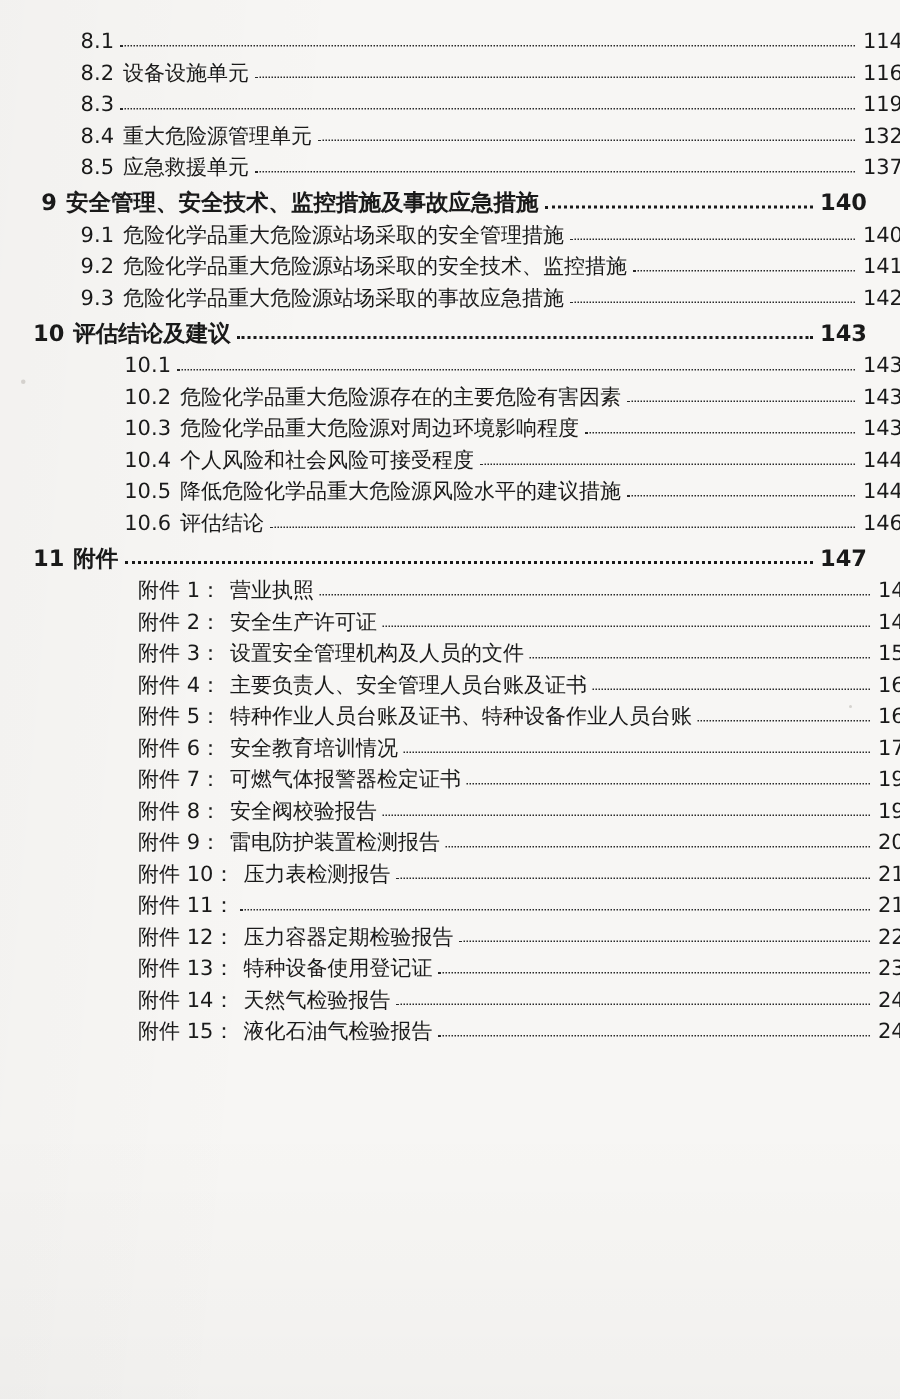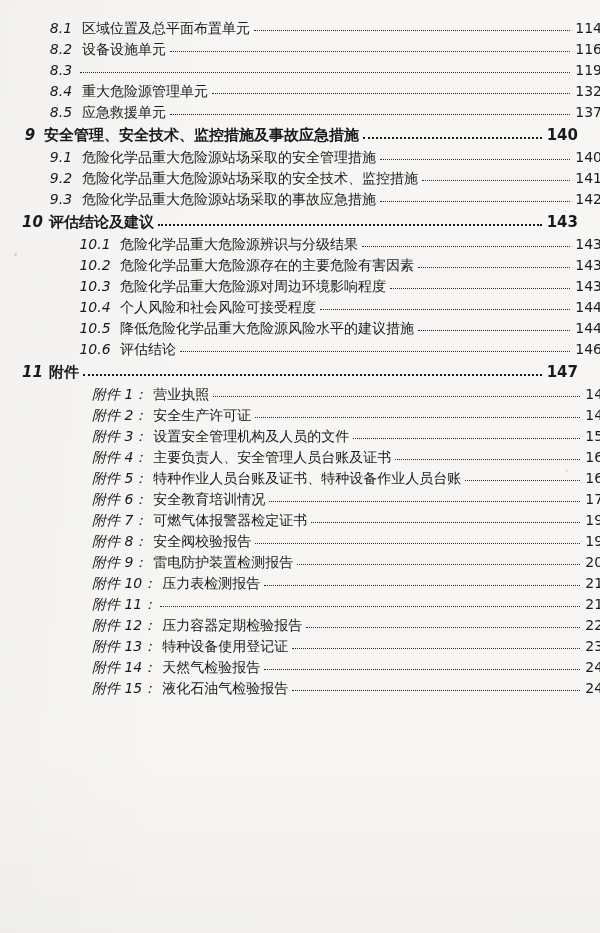--- a/index.html
+++ b/index.html
@@ -36,22 +36,21 @@
   }
   .row {
     display: flex;
     align-items: flex-end;
     width: 100%;
     line-height: 1.0;
     white-space: nowrap;
   }
   .num {
     flex: 0 0 auto;
-    text-align: center;
-    font-style: italic;
+    text-align: right;
   }
   .title {
     flex: 0 0 auto;
     padding-left: 6px;
   }
   .dots {
     flex: 1 1 auto;
     min-width: 8px;
     border-bottom: 1px dotted #2a2a2a;
     margin: 0 3px 4px 4px;
@@ -105,21 +104,20 @@
 </style>
 </head>
 <body>
 
 <div id="page">
   <div class="speckle" style="left:14px; top:253px; width:3px; height:3px;"></div>
   <div class="speckle" style="left:566px; top:470px; width:2px; height:2px;"></div>
   <div id="toc">
       <div class="row lvl-section">
         <span class="num">8.1</span>
-        <span class="title">区域位置及总平面布置单元</span>
         <span class="dots"></span>
         <span class="page">114</span>
       </div>
       <div class="row lvl-section">
         <span class="num">8.2</span>
         <span class="title">设备设施单元</span>
         <span class="dots"></span>
         <span class="page">116</span>
       </div>
       <div class="row lvl-section">
@@ -164,21 +162,20 @@
         <span class="page">142</span>
       </div>
       <div class="row lvl-chapter">
         <span class="num">10</span>
         <span class="title">评估结论及建议</span>
         <span class="dots"></span>
         <span class="page">143</span>
       </div>
       <div class="row lvl-section wide">
         <span class="num">10.1</span>
-        <span class="title">危险化学品重大危险源辨识与分级结果</span>
         <span class="dots"></span>
         <span class="page">143</span>
       </div>
       <div class="row lvl-section wide">
         <span class="num">10.2</span>
         <span class="title">危险化学品重大危险源存在的主要危险有害因素</span>
         <span class="dots"></span>
         <span class="page">143</span>
       </div>
       <div class="row lvl-section wide">

